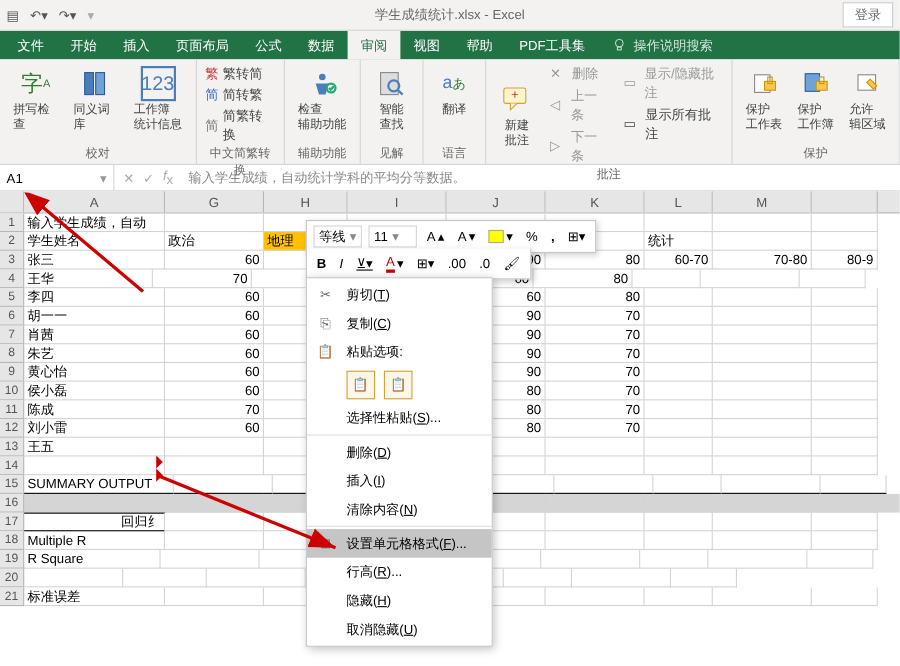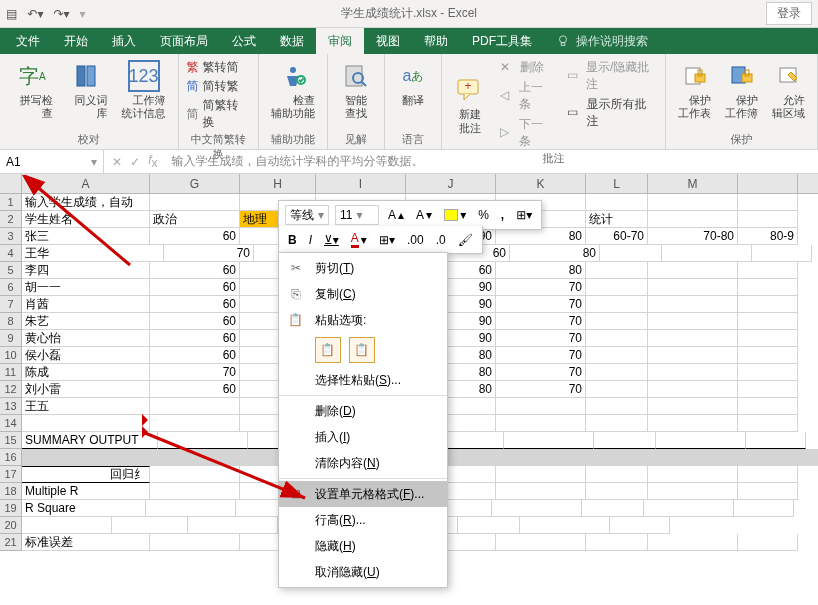--- a/index.html
+++ b/index.html
@@ -12,21 +12,21 @@
 .tabs { background:#217346; height:26px; display:flex; align-items:center; padding:0 4px; }
 .tab { color:#fff; padding:0 12px; height:26px; display:flex; align-items:center; cursor:pointer; }
 .tab.active { background:#f3f2f1; color:#217346; }
 .tell { color:#cfe6da; display:flex; align-items:center; gap:6px; padding-left:12px; }
 .bulb { width:14px; height:14px; }
 .ribbon { background:#f3f2f1; height:96px; display:flex; border-bottom:1px solid #d4d4d4; }
 .rgrp { border-right:1px solid #d4d4d4; padding:4px 8px 2px; display:flex; flex-direction:column; justify-content:space-between; }
 .rtop { display:flex; gap:6px; }
 .ritem { display:flex; flex-direction:column; align-items:center; justify-content:center; gap:2px; padding:2px 4px; cursor:pointer; }
 .ricon { width:32px; height:32px; display:flex; align-items:center; justify-content:center; }
-.rlabel { font-size:11px; color:#444; text-align:right; line-height:1.2; }
+.rlabel { font-size:11px; color:#444; text-align:left; line-height:1.2; }
 .rname { font-size:11px; color:#666; text-align:center; }
 .sm { font-size:11px; display:flex; align-items:center; gap:4px; color:#444; cursor:pointer; padding:1px 0; }
 .smi { width:16px; height:16px; }
 .gray { color:#999; }
 .namebox { height:24px; display:flex; border-bottom:1px solid #d4d4d4; }
 .nb { width:104px; border-right:1px solid #d4d4d4; display:flex; align-items:center; padding:0 6px; justify-content:space-between; }
 .nb span:last-child { color:#999; }
 .fxtools { display:flex; align-items:center; gap:8px; padding:0 8px; color:#aaa; }
 .fxbar { flex:1; display:flex; align-items:center; padding:0 6px; color:#888; }
 .grid { position:relative; }
@@ -302,21 +302,21 @@
         <div class="cell r" style="width:76px">80</div>
         <div class="cell r" style="width:90px">60</div>
         <div class="cell r" style="width:90px">90</div>
         <div class="cell r" style="width:90px">80</div>
         <div class="cell r" style="width:62px">60-70</div>
         <div class="cell r" style="width:90px">70-80</div>
         <div class="cell r" style="width:60px">80-9</div>
       </div>
       <div class="row">
         <div class="rh">4</div>
-        <div class="cell" style="width:142px">王华</div>
+        <div class="cell" style="width:117px">王华</div>
         <div class="cell r" style="width:90px">70</div>
         <div class="cell" style="width:76px"></div>
         <div class="cell" style="width:90px"></div>
         <div class="cell r" style="width:90px">60</div>
         <div class="cell r" style="width:90px">80</div>
         <div class="cell" style="width:62px"></div>
         <div class="cell" style="width:90px"></div>
         <div class="cell" style="width:60px"></div>
       </div>
       <div class="row">

